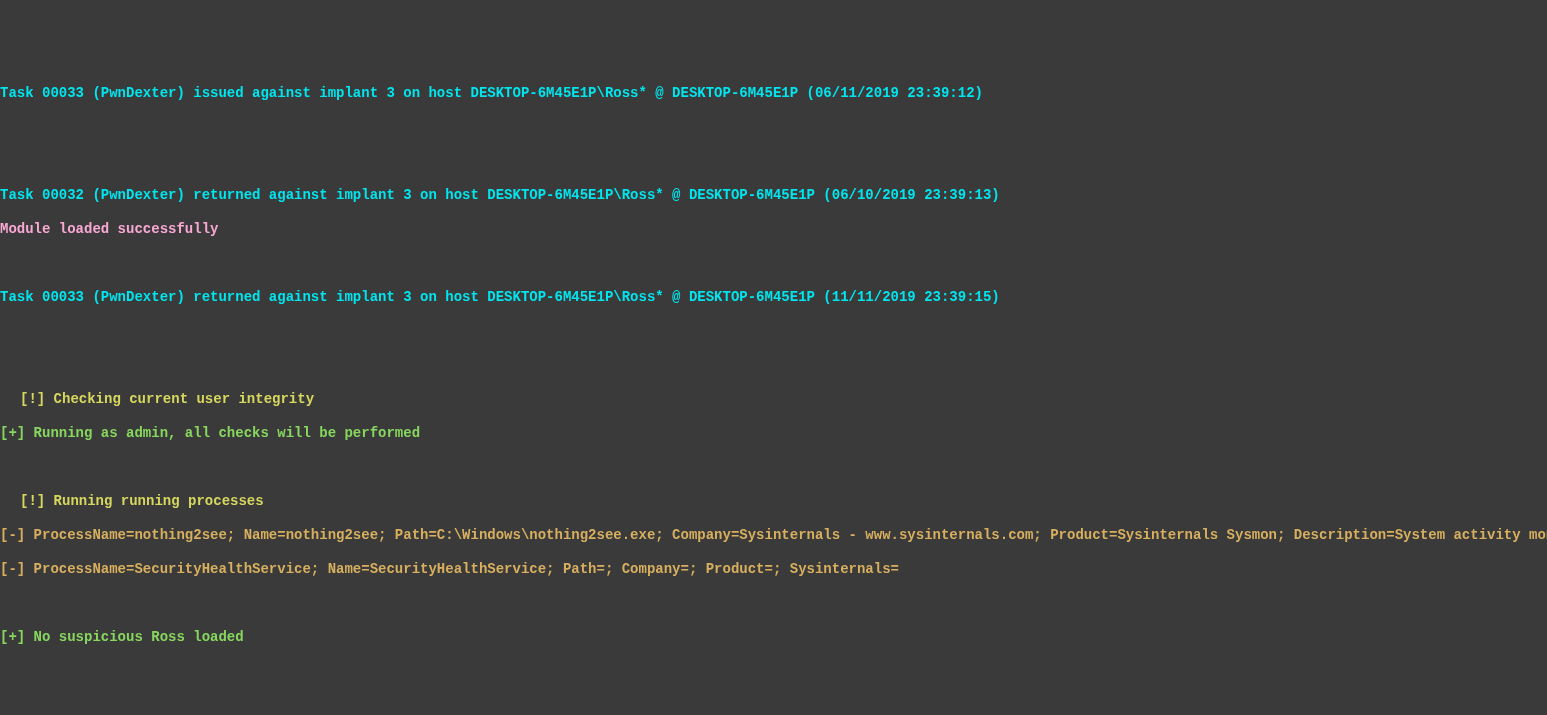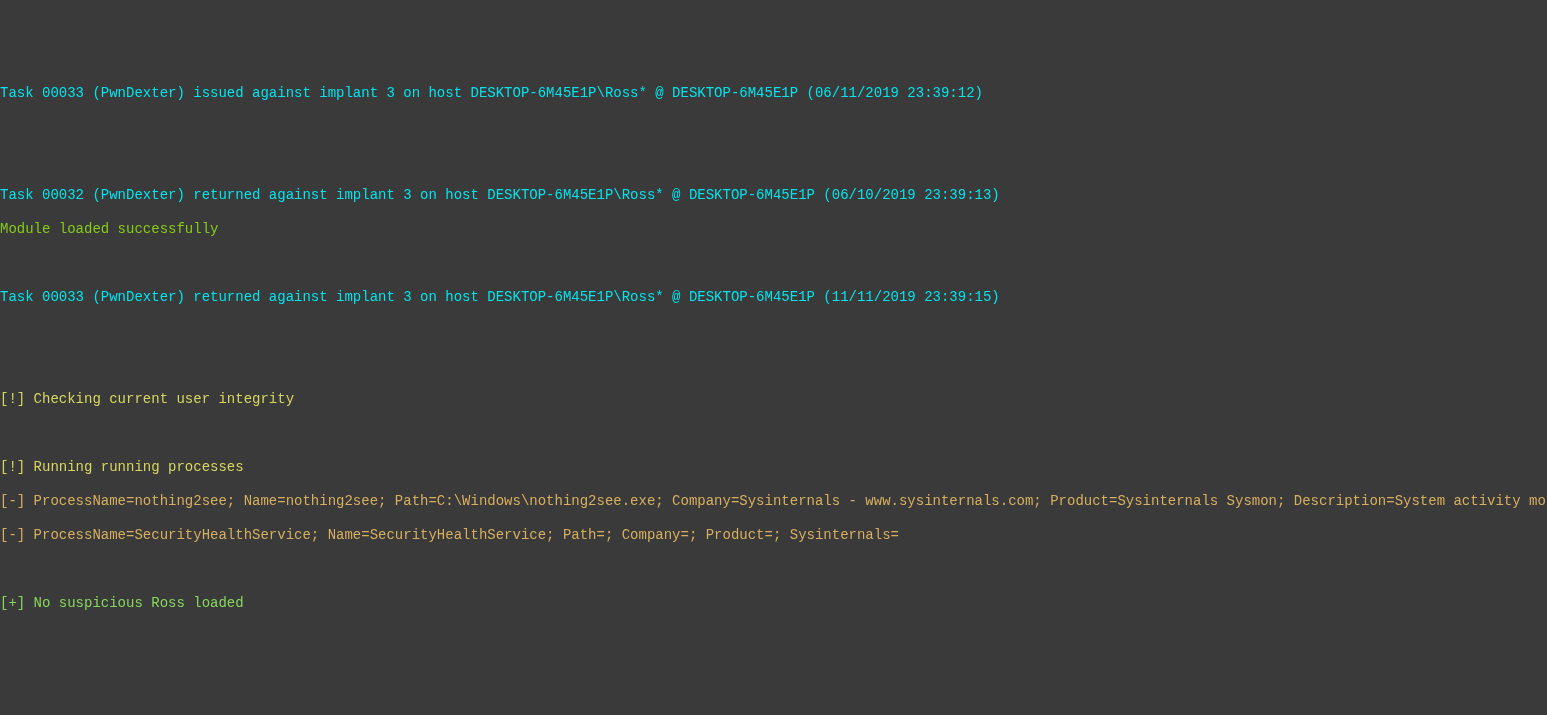--- a/index.html
+++ b/index.html
@@ -11,42 +11,43 @@
     line-height: 17px;
     white-space: pre;
     overflow-x: hidden;
     width: 1547px;
     height: 715px;
   }
   .terminal {
     padding: 0;
   }
   .cyan { color: #00e5ee; }
-  .yellow { color: #d7d75f; }
+  .yellow { color: #d7d75f; margin-left: 20px; }
   .orange { color: #d7af5f; }
-  .yellowgreen { color: #84cc16; }
+  .yellowgreen { color: #f9a8d4; }
   .lightgreen { color: #87d75f; }
-  .line { display: block; white-space: pre; }
+  .line { display: block; white-space: pre; font-weight: bold; }
   .blank { display: block; height: 17px; }
 </style>
 </head>
 <body>
 
 
 <div class="terminal">
 <span class="line cyan">Task 00033 (PwnDexter) issued against implant 3 on host DESKTOP-6M45E1P\Ross* @ DESKTOP-6M45E1P (06/11/2019 23:39:12)</span>
 <span class="blank"></span>
 <span class="blank"></span>
 <span class="line cyan">Task 00032 (PwnDexter) returned against implant 3 on host DESKTOP-6M45E1P\Ross* @ DESKTOP-6M45E1P (06/10/2019 23:39:13)</span>
 <span class="line yellowgreen">Module loaded successfully</span>
 <span class="blank"></span>
 <span class="line cyan">Task 00033 (PwnDexter) returned against implant 3 on host DESKTOP-6M45E1P\Ross* @ DESKTOP-6M45E1P (11/11/2019 23:39:15)</span>
 <span class="blank"></span>
 <span class="blank"></span>
 <span class="line yellow">[!] Checking current user integrity</span>
+<span class="line lightgreen">[+] Running as admin, all checks will be performed</span>
 <span class="blank"></span>
 <span class="line yellow">[!] Running running processes</span>
 <span class="line orange">[-] ProcessName=nothing2see; Name=nothing2see; Path=C:\Windows\nothing2see.exe; Company=Sysinternals - www.sysinternals.com; Product=Sysinternals Sysmon; Description=System activity monitor</span>
 <span class="line orange">[-] ProcessName=SecurityHealthService; Name=SecurityHealthService; Path=; Company=; Product=; Sysinternals=</span>
 <span class="blank"></span>
 <span class="line lightgreen">[+] No suspicious Ross loaded</span>
 
 
 
 

